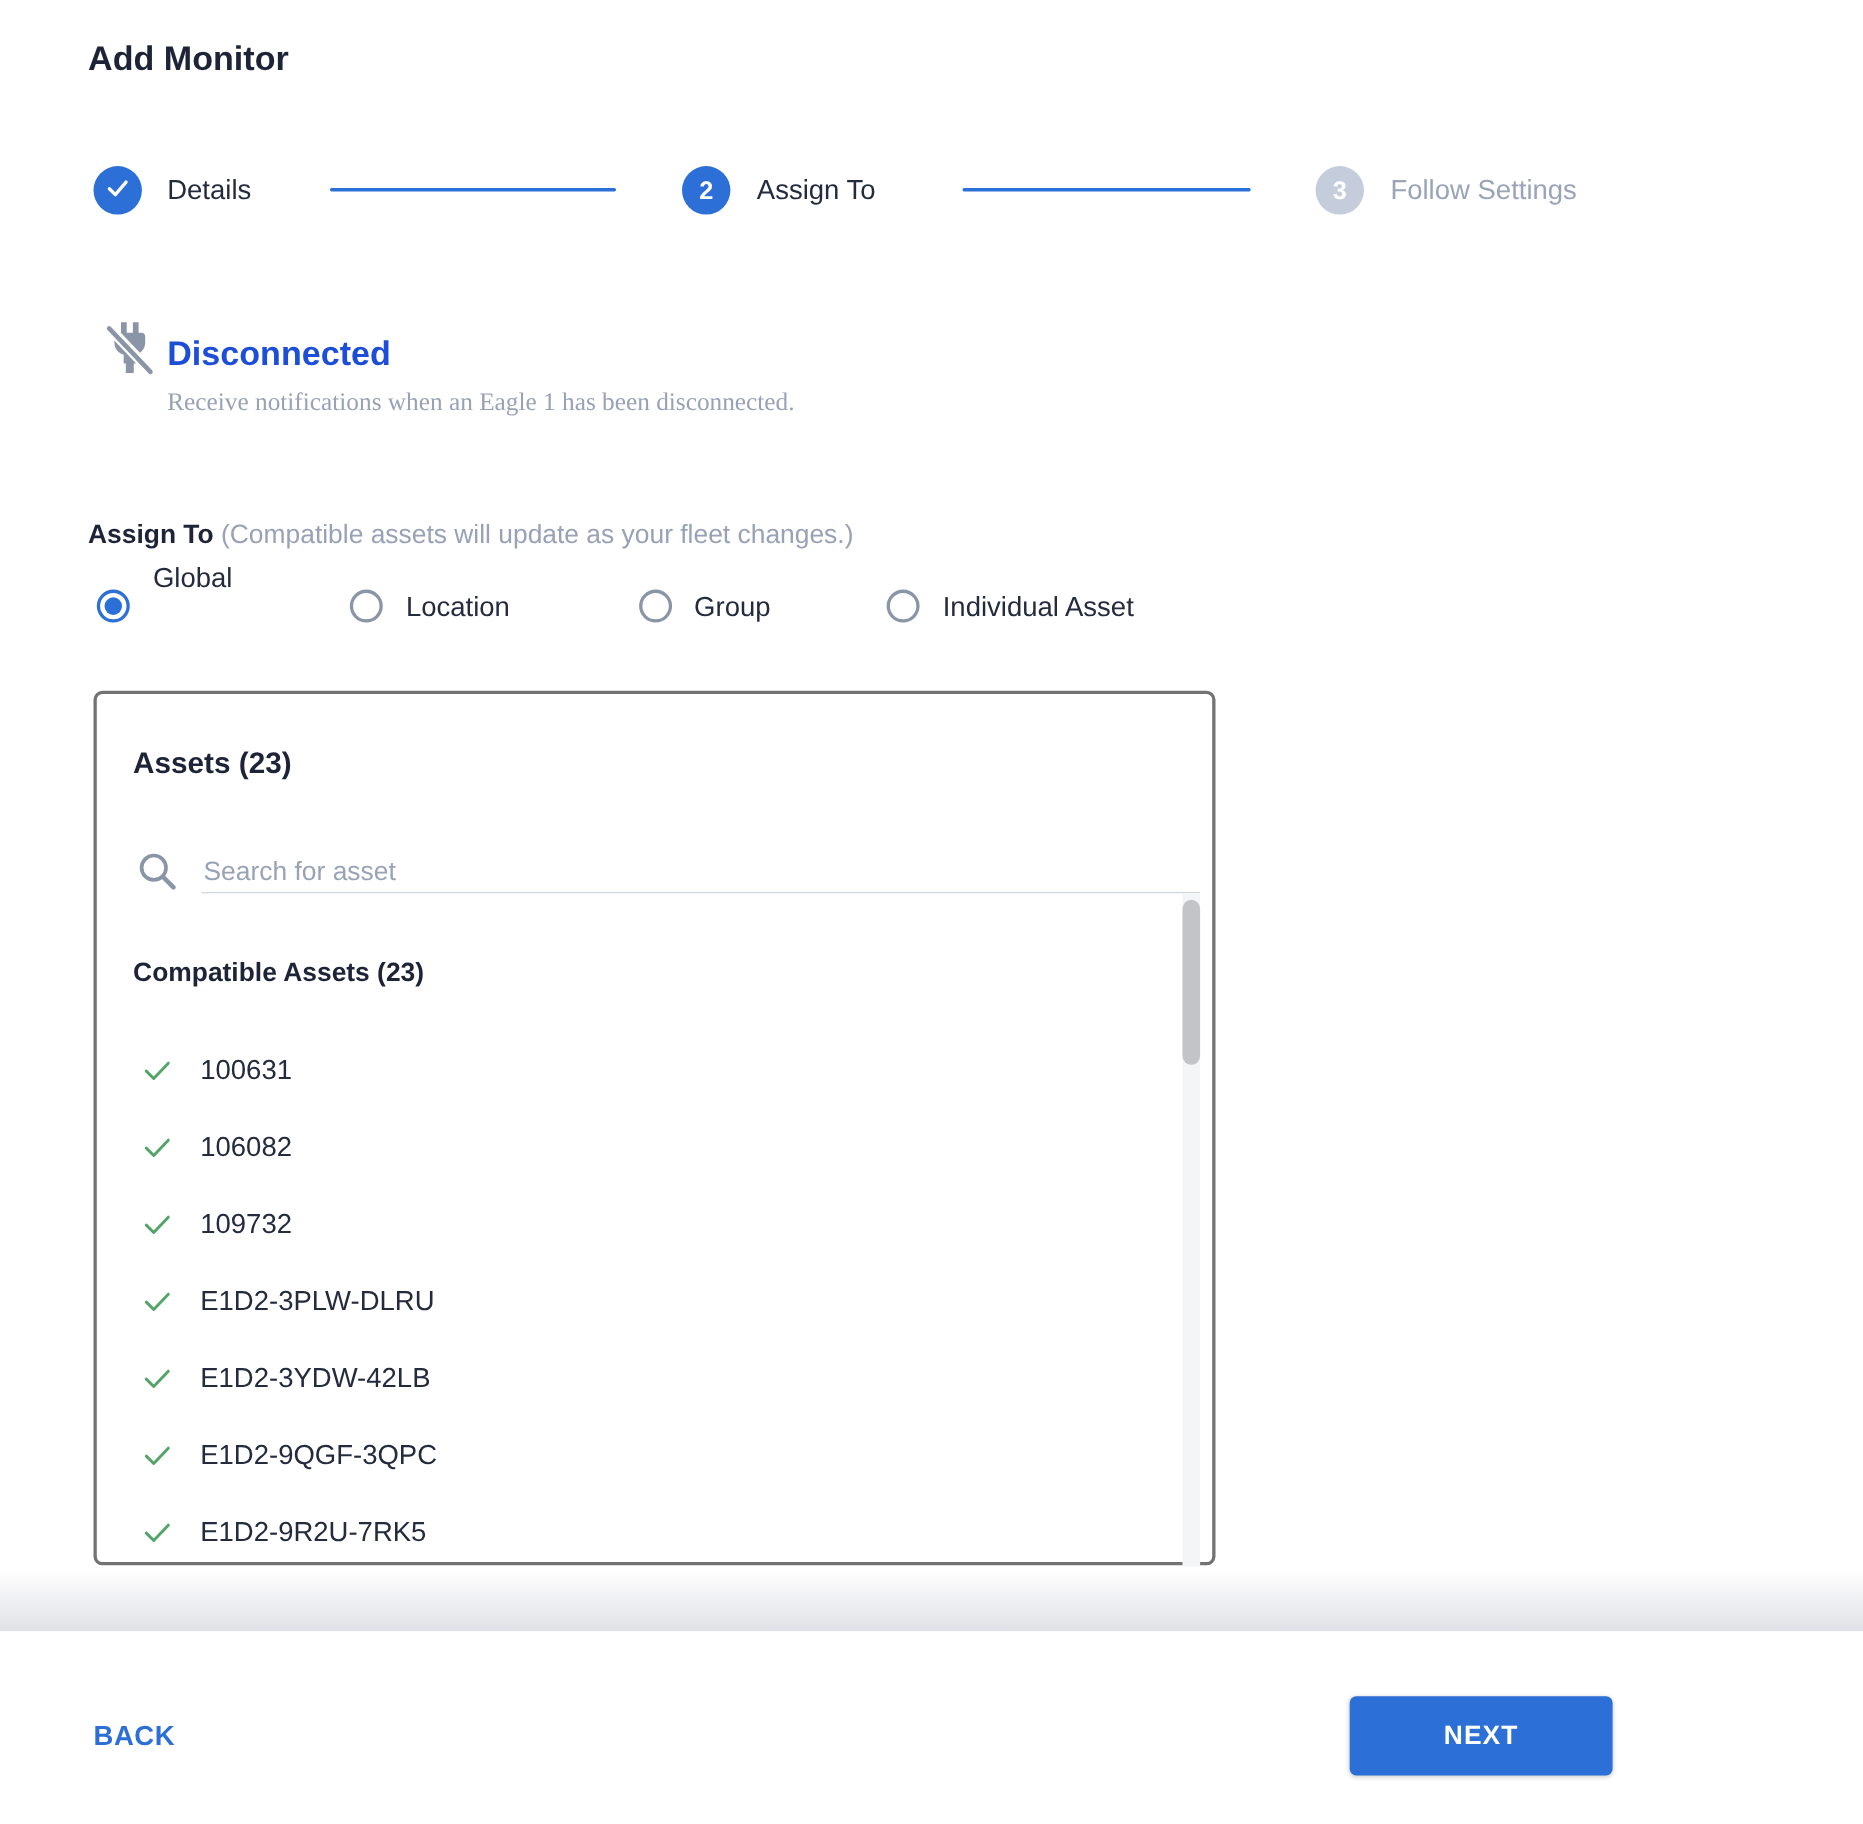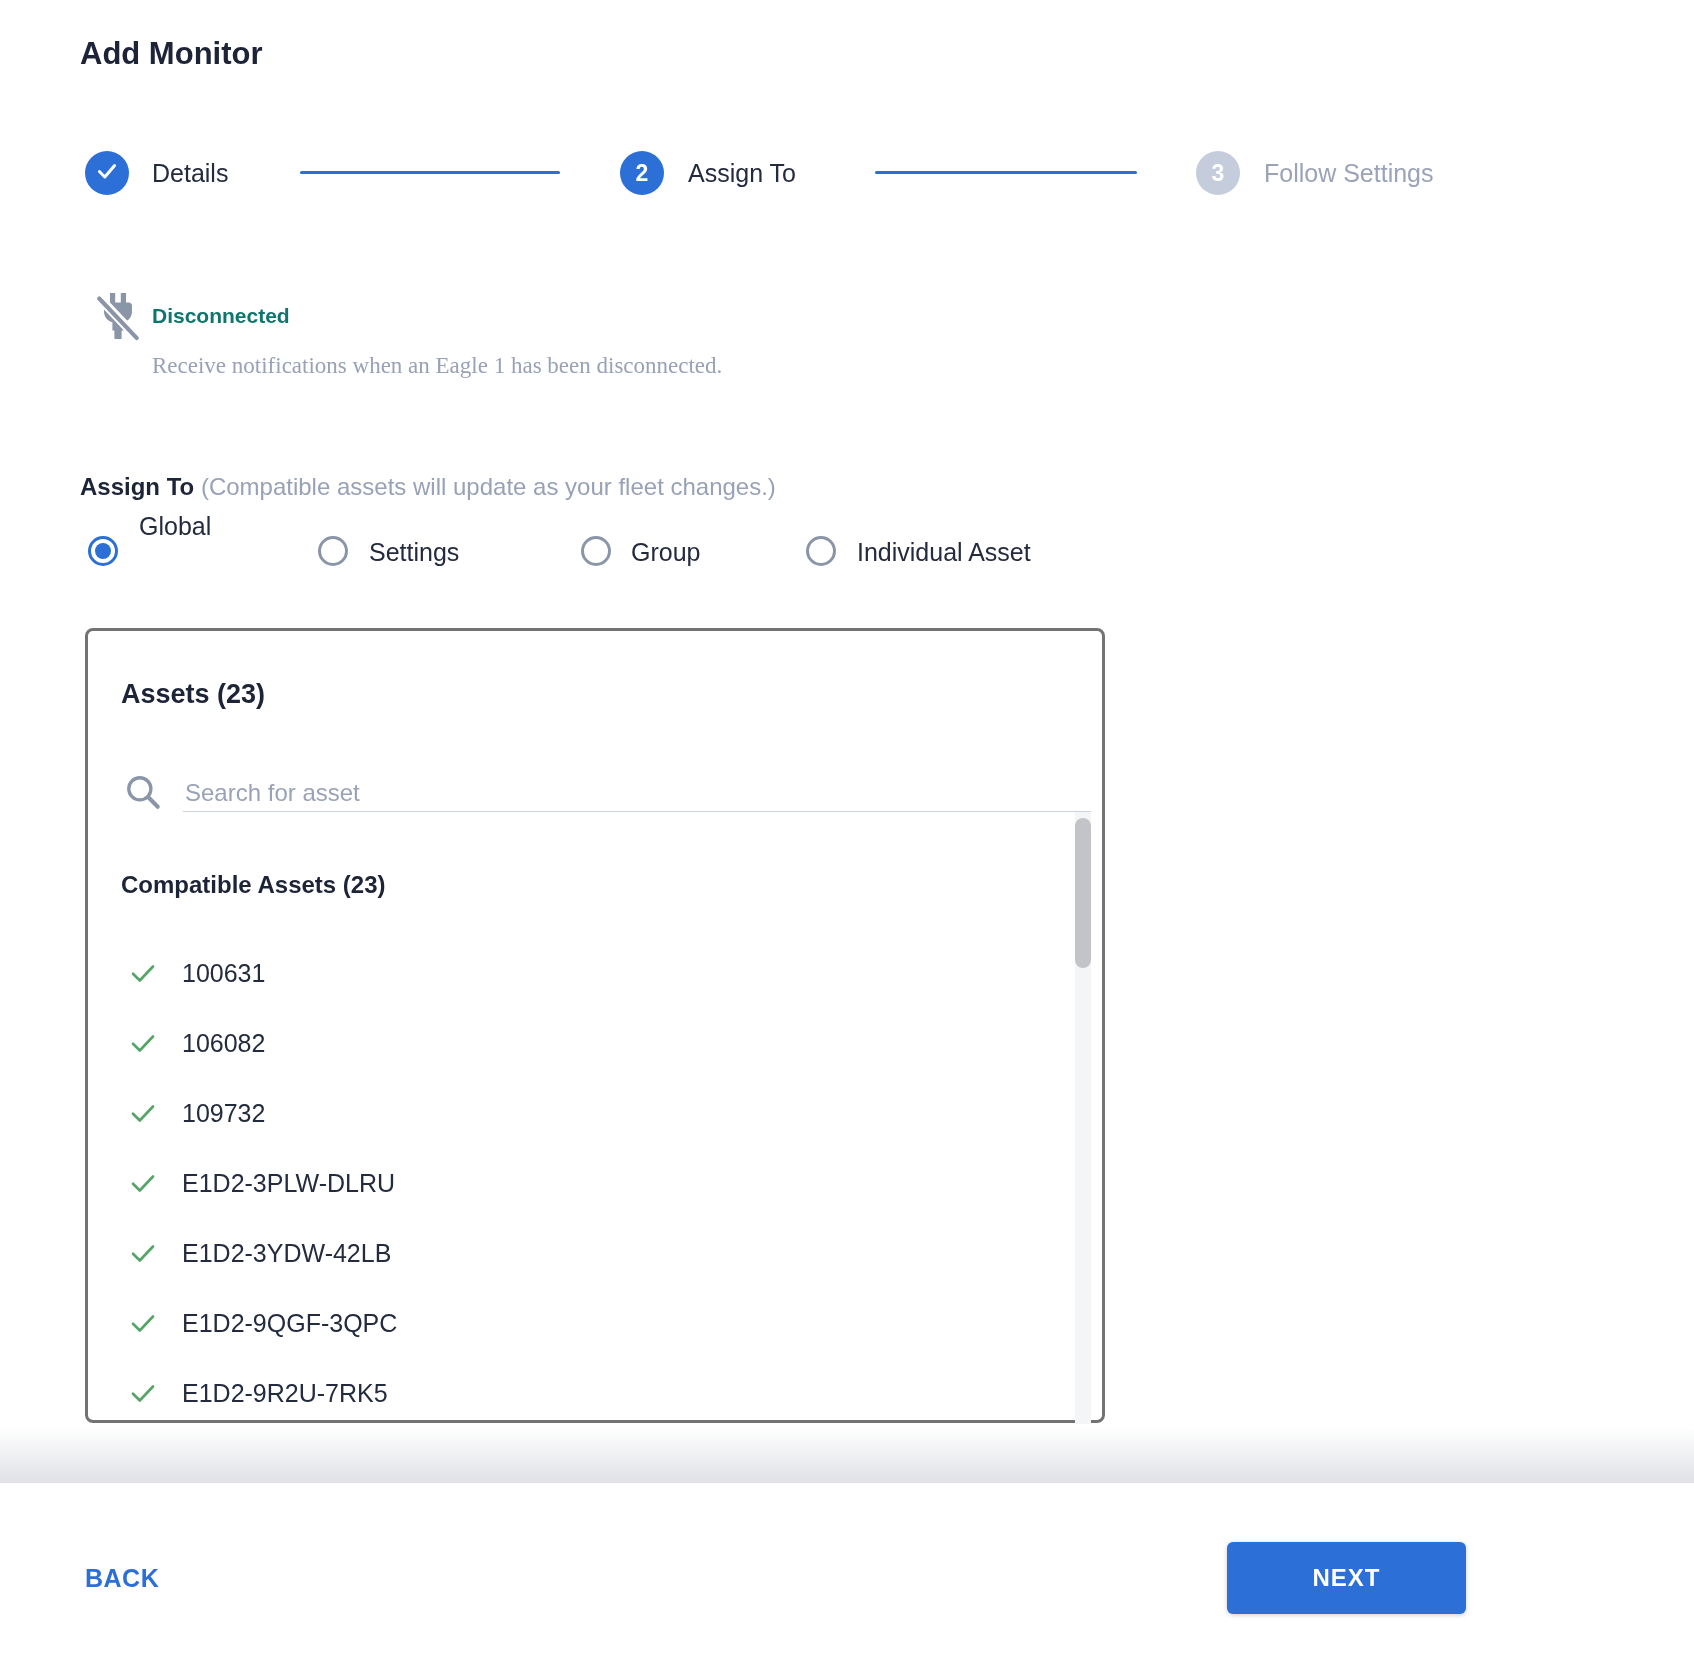--- a/index.html
+++ b/index.html
@@ -13,21 +13,21 @@
   .page-title{left:80px;top:36px;font-size:31px;font-weight:700;color:#1e2438;}
   .step-circle{width:44px;height:44px;border-radius:50%;display:flex;align-items:center;justify-content:center;}
   .step-circle.done,.step-circle.active{background:#2c6fd6;}
   .step-circle.upcoming{background:#c5ccdc;}
   .step-num{color:#fff;font-size:23px;font-weight:700;}
   .step-label{font-size:25px;color:#242b3e;line-height:28px;}
   .step-label.muted{color:#9aa3b8;}
   .step-line{height:3px;background:#2c6fd6;border-radius:2px;}
 
   
-  .monitor-name{left:152px;top:304px;font-size:21px;font-weight:700;color:#0f766e;}
+  .monitor-name{left:152px;top:304px;font-size:31px;font-weight:700;color:#1d4ed8;}
   .monitor-desc{left:152px;top:353px;font-size:23px;color:#98a1b6;font-family:Liberation Serif, serif;}
 
   
   .assign-row{left:80px;top:473px;font-size:24px;}
   .assign-label{font-weight:700;color:#1e2438;}
   .assign-hint{color:#98a1b6;}
   .radio-outer{width:30px;height:30px;border-radius:50%;box-sizing:border-box;}
   .radio-outer.off{border:3px solid #8b95a8;}
   .radio-outer.on{border:3px solid #2c6fd6;display:flex;align-items:center;justify-content:center;}
   .radio-dot{width:16px;height:16px;border-radius:50%;background:#2c6fd6;}
@@ -104,21 +104,21 @@
     <span> </span>
     <span class="assign-hint">(Compatible assets will update as your fleet changes.)</span>
   </div>
 
   <div class="abs radio-outer on" style="left:88px;top:536px;">
     <span class="radio-dot"></span>
   </div>
   <div class="abs radio-label" style="left:139px;top:511px;">Global</div>
 
   <div class="abs radio-outer off" style="left:318px;top:536px;"></div>
-  <div class="abs radio-label" style="left:369px;top:537px;">Settings</div>
+  <div class="abs radio-label" style="left:369px;top:537px;">Location</div>
 
   <div class="abs radio-outer off" style="left:581px;top:536px;"></div>
   <div class="abs radio-label" style="left:631px;top:537px;">Group</div>
 
   <div class="abs radio-outer off" style="left:806px;top:536px;"></div>
   <div class="abs radio-label" style="left:857px;top:537px;">Individual Asset</div>
 
   <div class="abs assets-panel">
     <div class="abs assets-title">Assets (23)</div>
 

